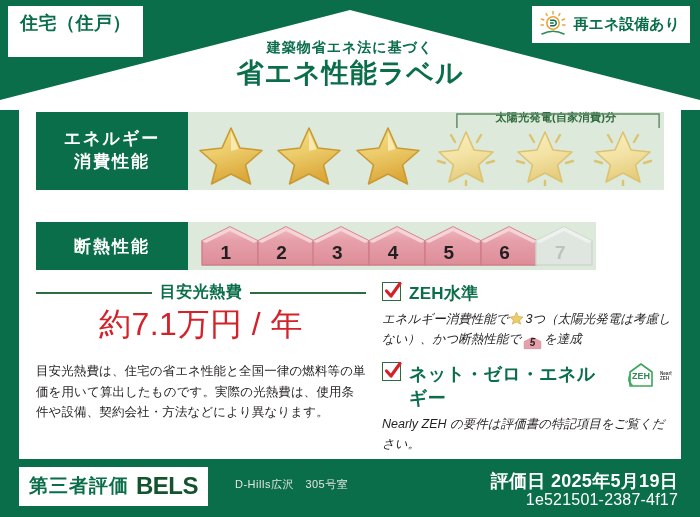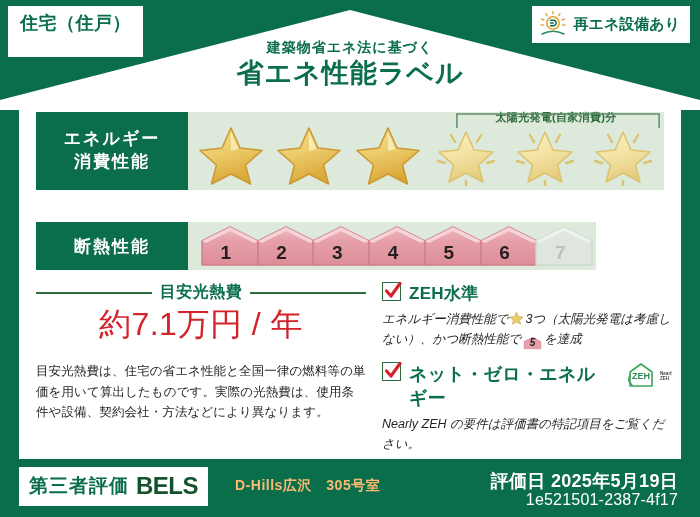--- a/index.html
+++ b/index.html
@@ -166,22 +166,22 @@
   .footer{
     position:absolute;left:0;bottom:0;width:700px;height:58px;z-index:4;
   }
   .bels-box{
     position:absolute;left:19px;top:8px;background:#ffffff;
     padding:5px 10px 6px 10px;display:flex;align-items:center;gap:7px;
   }
   .bels-jp{color:#0a6e4a;font-size:19px;font-weight:bold;letter-spacing:1px;}
   .bels-en{color:#14532d;font-size:24px;font-weight:bold;letter-spacing:-0.5px;}
   .bels-prop{
-    position:absolute;left:235px;top:18px;color:#fdba74;
-    font-size:14px;font-weight:bold;letter-spacing:0.5px;
+    position:absolute;left:235px;top:18px;color:#e5e5e5;
+    font-size:11px;font-weight:normal;letter-spacing:0.5px;
   }
   .eval-date{
     position:absolute;right:22px;top:10px;color:#ffffff;
     font-size:18px;font-weight:bold;text-align:right;letter-spacing:0.3px;
   }
   .eval-id{
     position:absolute;right:22px;top:32px;color:#ffffff;
     font-size:16px;text-align:left;letter-spacing:0.2px;
     font-family:"Liberation Sans","DejaVu Sans",sans-serif;
   }

